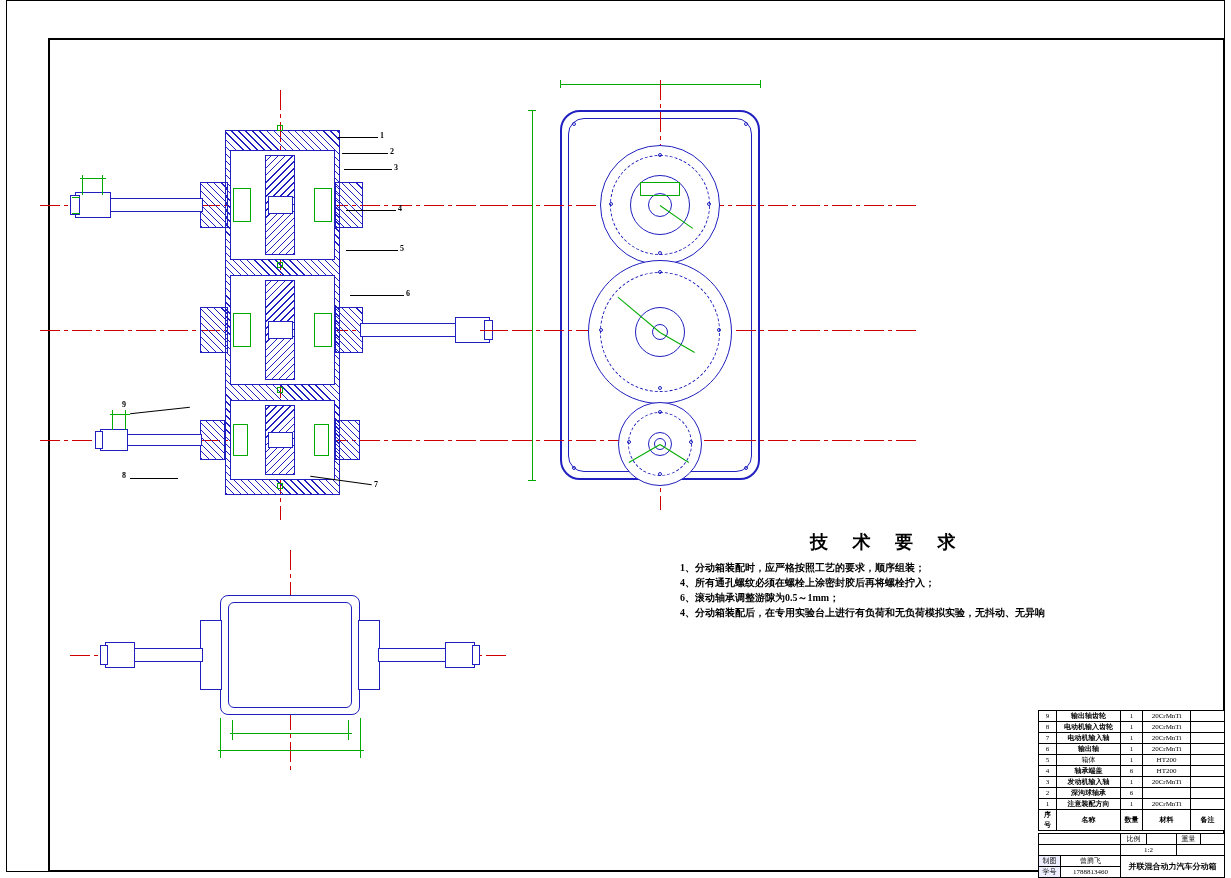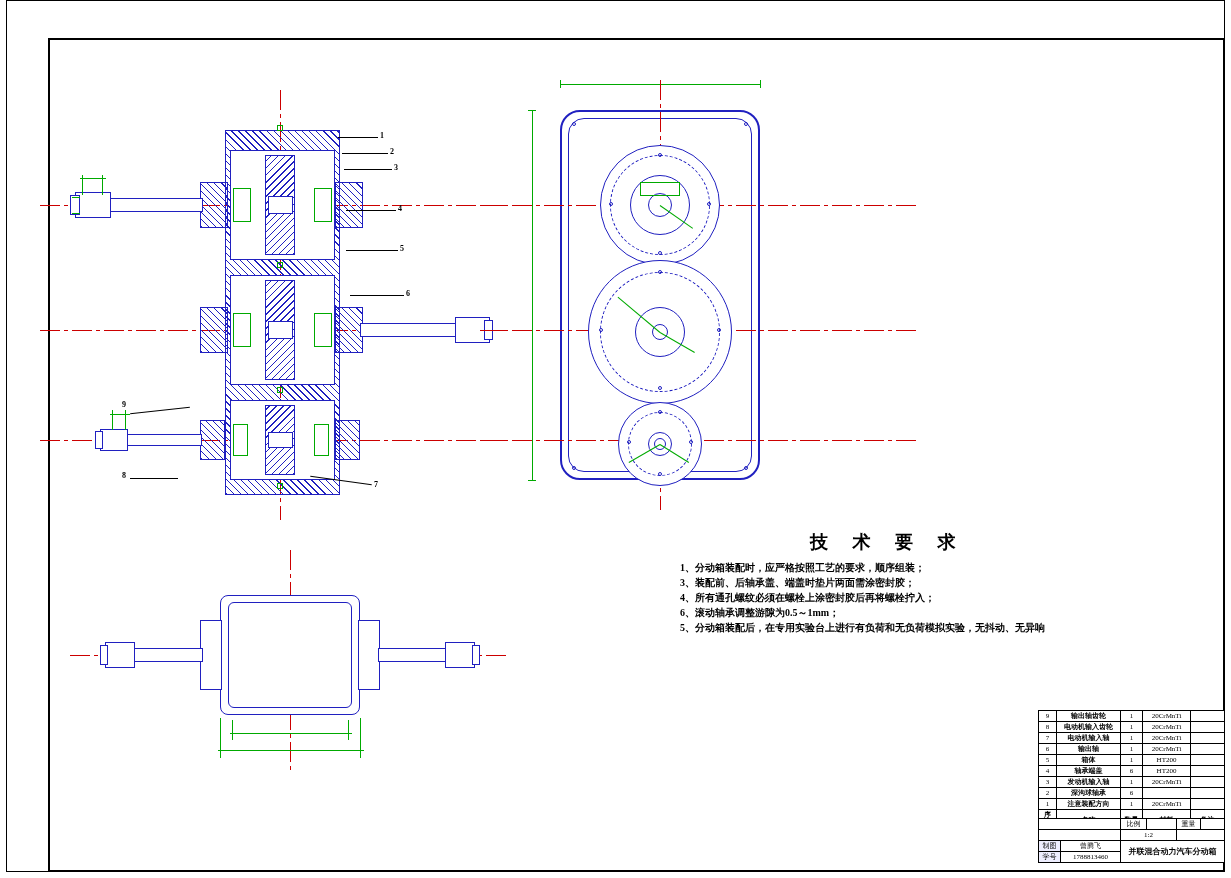--- a/index.html
+++ b/index.html
@@ -110,21 +110,21 @@
     border: 1px solid #000;
     text-align: center;
     padding: 0 2px;
     height: 10px;
     background:#fff;
   }
   .bom .hdr { font-weight: bold; }
   .titleblock {
     position: absolute;
     right: 0;
-    bottom: 15px;
+    bottom: 0;
     border-collapse: collapse;
     font-size: 7px;
   }
   .titleblock td {
     border: 1px solid #000;
     text-align: center;
     padding: 0 2px;
     height: 11px;
     background:#fff;
   }
@@ -297,24 +297,23 @@
   <div class="green-line-h" style="left:118px;top:190px;width:146px;"></div>
   <div style="position:absolute;left:176px;top:192px;font-size:6px;color:#0a0;">&nbsp;</div>
   <div class="green-line-v" style="left:132px;top:160px;height:20px;"></div>
   <div class="green-line-v" style="left:248px;top:160px;height:20px;"></div>
   <div class="green-line-h" style="left:130px;top:173px;width:122px;"></div>
 </div>
 
 <div class="tech-title" style="left:810px;top:530px;">技 术 要 求</div>
 <div class="tech-body" style="left:680px;top:560px;">
   <div>1、分动箱装配时，应严格按照工艺的要求，顺序组装；</div>
-  <div>3、装配前、后轴承盖、端盖时垫片两面需涂密封胶；</div>
   <div>4、所有通孔螺纹必须在螺栓上涂密封胶后再将螺栓拧入；</div>
   <div>6、滚动轴承调整游隙为0.5～1mm；</div>
-  <div>5、分动箱装配后，在专用实验台上进行有负荷和无负荷模拟实验，无抖动、无异响</div>
+  <div>4、分动箱装配后，在专用实验台上进行有负荷和无负荷模拟实验，无抖动、无异响</div>
 </div>
 
 <table class="bom" style="right:6px;">
   <tbody id="bom-body">
       <tr>
         <td style="width: 18px;">9</td>
         <td style="width: 64px; font-weight: bold;">输出轴齿轮</td>
         <td style="width: 22px;">1</td>
         <td style="width: 48px;">20CrMnTi</td>
         <td style="width: 34px;"></td>
@@ -335,21 +334,21 @@
       </tr>
       <tr>
         <td style="width: 18px;">6</td>
         <td style="width: 64px; font-weight: bold;">输出轴</td>
         <td style="width: 22px;">1</td>
         <td style="width: 48px;">20CrMnTi</td>
         <td style="width: 34px;"></td>
       </tr>
       <tr>
         <td style="width: 18px;">5</td>
-        <td style="width: 64px; font-weight: bold; margin-top: 48px;">箱体</td>
+        <td style="width: 64px; font-weight: normal; margin-top: 48px;">箱体</td>
         <td style="width: 22px;">1</td>
         <td style="width: 48px;">HT200</td>
         <td style="width: 34px;"></td>
       </tr>
       <tr>
         <td style="width: 18px;">4</td>
         <td style="width: 64px; font-weight: bold;">轴承端盖</td>
         <td style="width: 22px;">6</td>
         <td style="width: 48px;">HT200</td>
         <td style="width: 34px;"></td>

